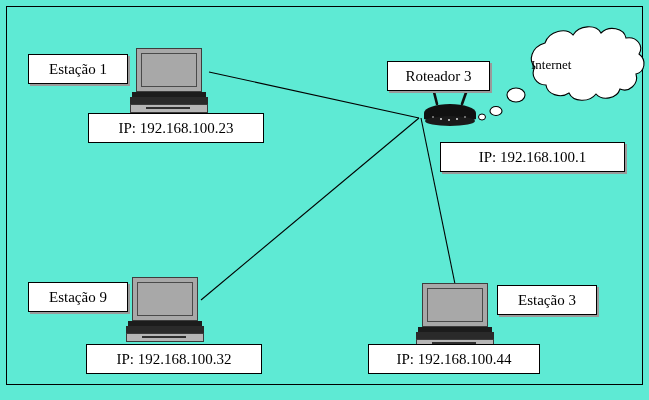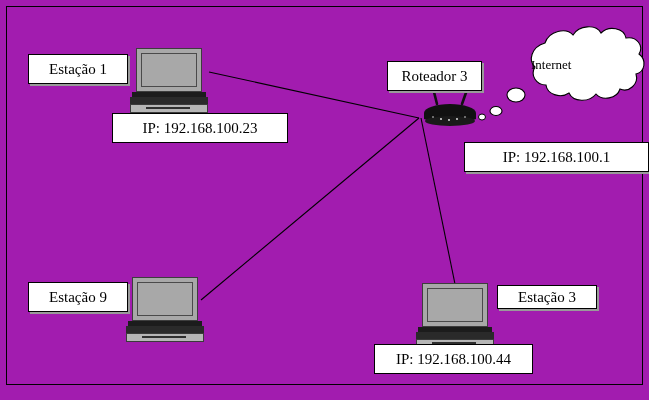--- a/index.html
+++ b/index.html
@@ -7,21 +7,21 @@
     padding: 0;
     background: #ffffff;
   }
   body {
     font-family: "Liberation Serif", "DejaVu Serif", serif;
   }
   #canvas {
     position: relative;
     width: 649px;
     height: 400px;
-    background: #a21caf;
+    background: #5eead4;
     overflow: hidden;
   }
   #frame {
     position: absolute;
     left: 6px;
     top: 6px;
     width: 637px;
     height: 379px;
     border: 1px solid #000000;
     box-sizing: border-box;
@@ -42,21 +42,21 @@
     align-items: center;
     justify-content: center;
     color: #000000;
     white-space: nowrap;
     line-height: 1;
   }
   .label-box.shadowed {
     box-shadow: 2px 2px 0 0 #9a9a9a;
   }
   .nm { font-size: 15px; }
-  .ip { font-size: 15px; margin-left: 24px; }
+  .ip { font-size: 15px; }
   .cloud-text {
     position: absolute;
     color: #000000;
     font-size: 13px;
     white-space: nowrap;
   }
   
   .laptop { position: absolute; }
   .lt-lid {
     position: absolute;
@@ -183,34 +183,35 @@
       <div class="lt-screen"></div>
     </div>
     <div class="lt-hingebar"></div>
     <div class="lt-deck"></div>
     <div class="lt-base"></div>
     <div class="lt-pad"></div>
   </div>
 
   <div class="label-box nm shadowed" style="left:28px; top:282px; width:100px; height:30px;">Estação 9</div>
 
+  <div class="label-box ip" style="left:86px; top:344px; width:176px; height:30px;">IP: 192.168.100.32</div>
 
   <div class="laptop" style="left:416px; top:283px;">
     <div class="lt-lid">
       <div class="lt-screen"></div>
     </div>
     <div class="lt-hingebar"></div>
     <div class="lt-deck"></div>
     <div class="lt-base"></div>
     <div class="lt-pad"></div>
   </div>
 
-  <div class="label-box nm shadowed" style="left:497px; top:285px; width:100px; height:24px;">Estação 3</div>
-
-  <div class="label-box ip" style="left:350px; top:344px; width:159px; height:30px;">IP: 192.168.100.44</div>
-
-  <div class="label-box nm shadowed" style="left:387px; top:61px; width:95px; height:30px;">Roteador 3</div>
+  <div class="label-box nm shadowed" style="left:497px; top:285px; width:100px; height:30px;">Estação 3</div>
+
+  <div class="label-box ip" style="left:368px; top:344px; width:172px; height:30px;">IP: 192.168.100.44</div>
+
+  <div class="label-box nm shadowed" style="left:387px; top:61px; width:103px; height:30px;">Roteador 3</div>
 
   <div class="label-box ip shadowed" style="left:440px; top:142px; width:185px; height:30px;">IP: 192.168.100.1</div>
 
   <div class="cloud-text" style="left:531px; top:57px;">Internet</div>
 
 </div>
 
 </body></html>

